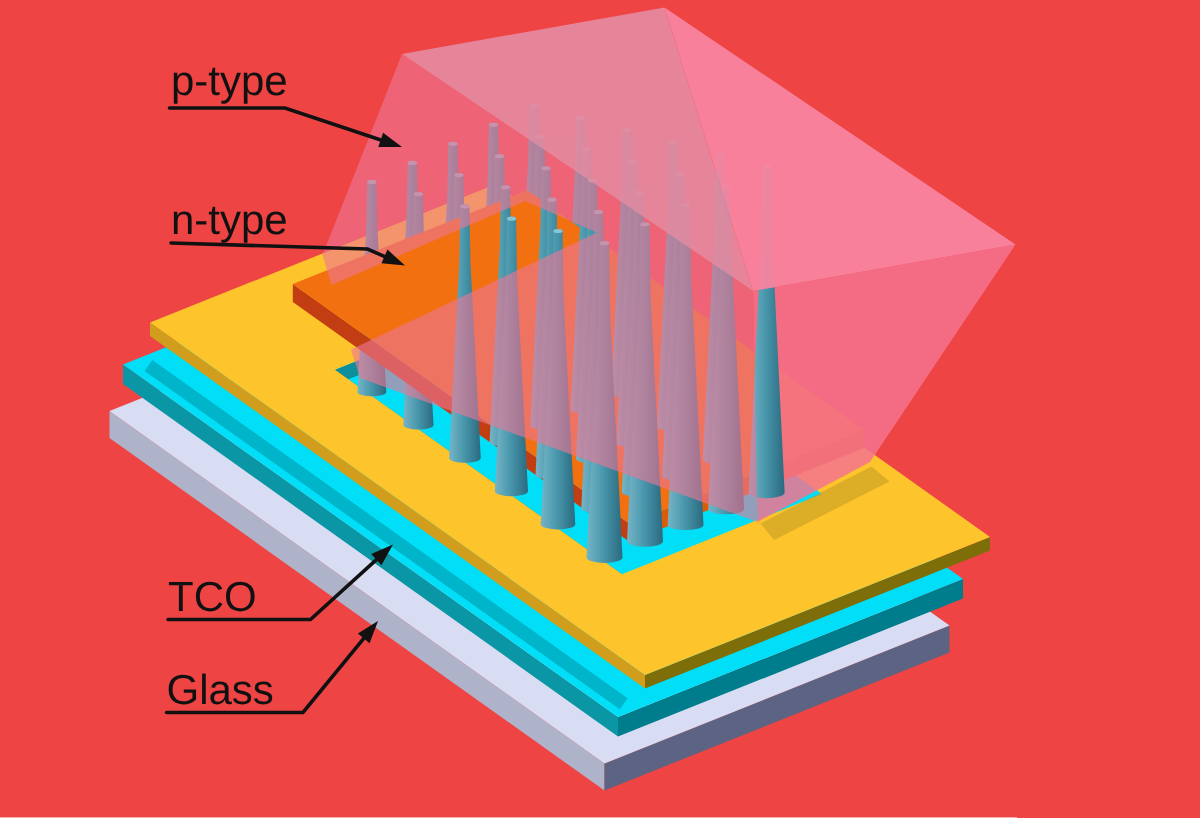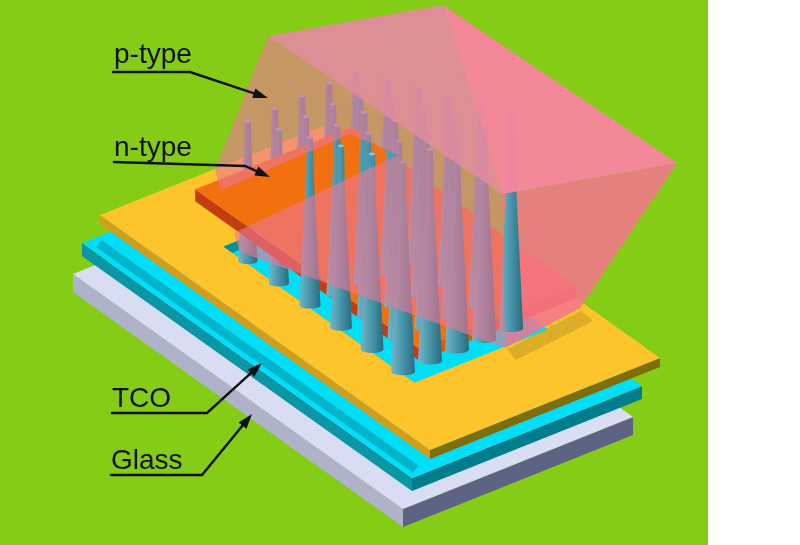--- a/index.html
+++ b/index.html
@@ -1,16 +1,16 @@
 <!DOCTYPE html>
 <html><head>
 <meta charset="utf-8">
 <style>
   html,body{margin:0;padding:0;background:#ffffff;}
-  .stage{position:relative;width:708px;height:545px;background:#84cc16;overflow:hidden;
+  .stage{position:relative;width:800px;height:545px;background:#ef4444;overflow:hidden;
          font-family:"Liberation Sans", sans-serif;}
   svg{display:block;}
   .lbl{font-family:"Liberation Sans", sans-serif;font-size:28px;fill:#111111;}
 </style>
 </head>
 <body>
 
 <div class="stage">
   <svg id="scene" width="800" height="545" viewBox="0 0 800 545">
     <defs>

